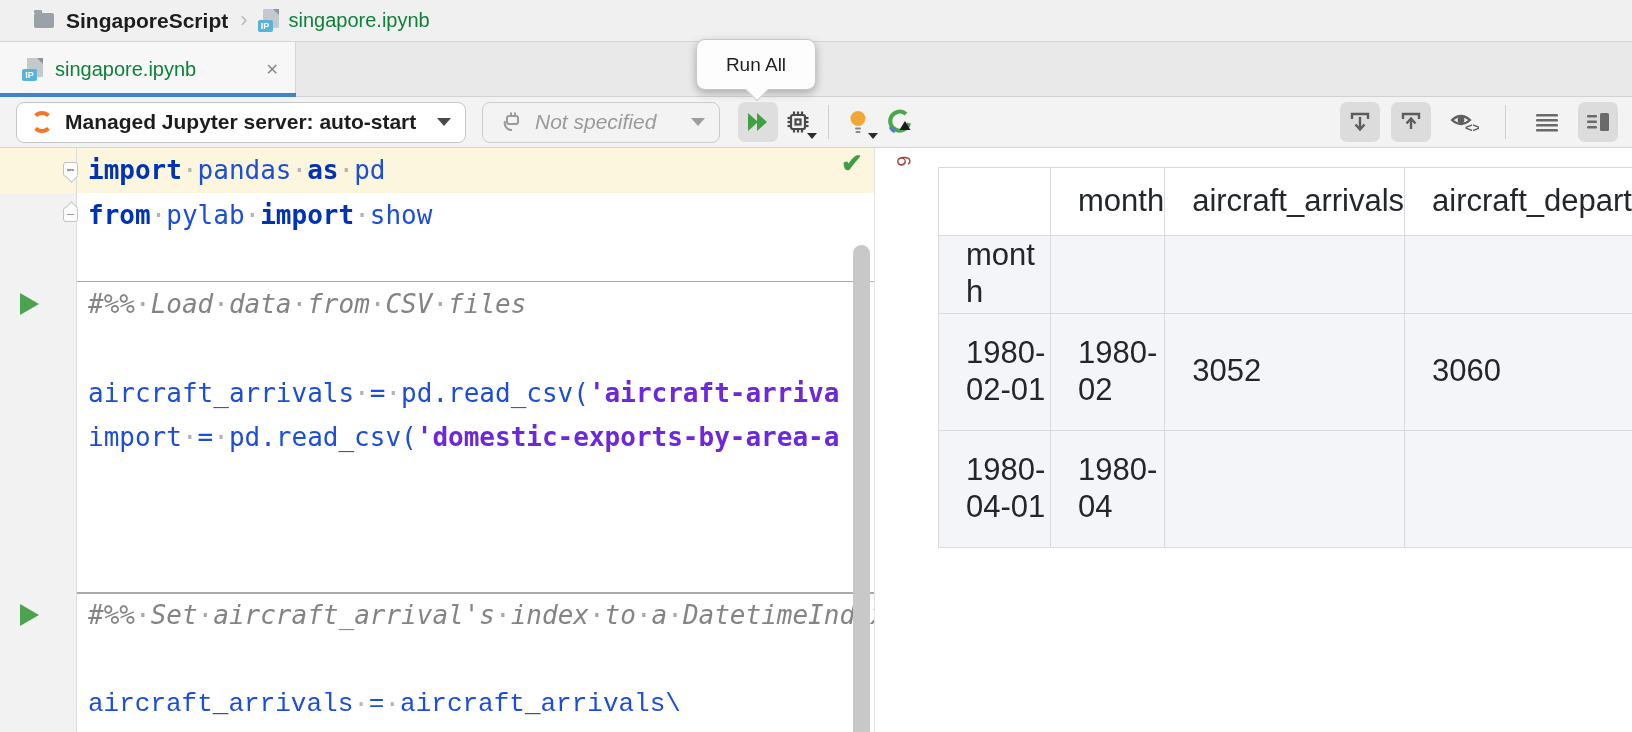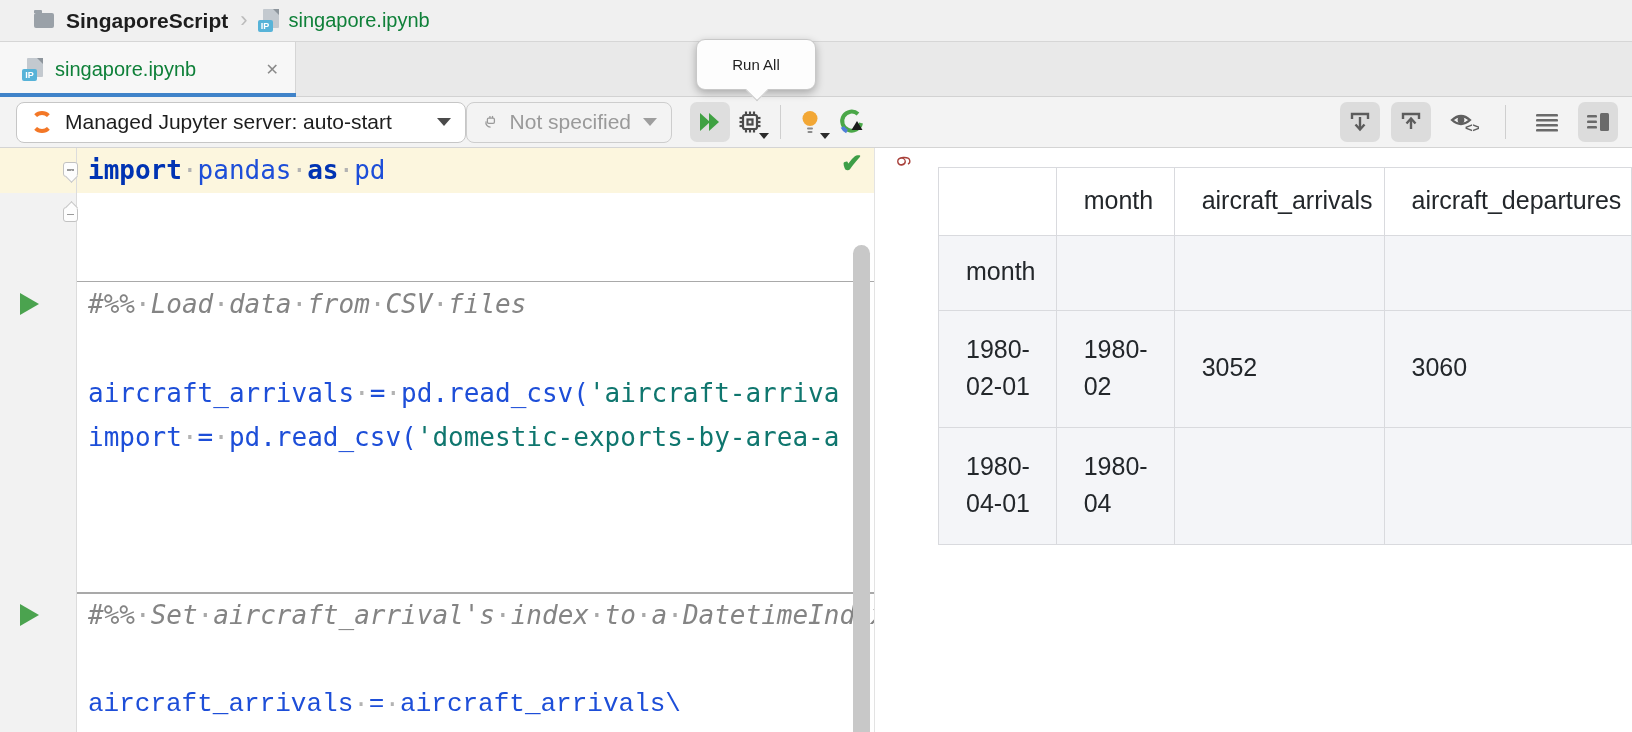--- a/index.html
+++ b/index.html
@@ -27,56 +27,56 @@
          display:flex; align-items:center; padding:0 16px 0 22px; gap:12px; }
   .tab-label { font-size:20px; color:#0f8039; flex:1; }
   .tab-close { font-size:16px; color:#8a8a8a; cursor:pointer; }
   .tab-underline { position:absolute; left:0; bottom:-1px; width:296px; height:5px; background:#4083c9; }
 
   
   .toolbar { position:absolute; left:0; top:97px; width:100%; height:51px; background:#f3f3f3;
              border-bottom:1px solid #d4d4d4; display:flex; align-items:center; padding:0 14px 0 16px; }
   .combo { height:41px; background:#fff; border:1px solid #c6c6c6; border-radius:8px; display:flex; align-items:center;
            padding:0 14px; gap:12px; }
-  .combo.first { width:450px; }
-  .combo.disabled { background:transparent; border-color:#cdcdcd; width:206px; }
+  .combo.first { width:450px;font-weight:bold; }
+  .combo.disabled { background:transparent; border-color:#cdcdcd; margin-left:16px; width:238px;font-style:italic; }
   .combo-label { font-size:21px; color:#1d1d1d; white-space:nowrap; flex:1; }
   .combo.disabled .combo-label { color:#9a9a9a; }
   .caret { width:0; height:0; border-left:7px solid transparent; border-right:7px solid transparent; border-top:8px solid #4a4a4a; }
   .combo.disabled .caret { border-top-color:#9e9e9e; }
   .jupyter-icon { width:22px; height:22px; border-radius:50%; border:4px solid #f37726; border-left-color:transparent; border-right-color:transparent; }
   .tb-btn { width:40px; height:40px; border-radius:7px; display:flex; align-items:center; justify-content:center; position:relative; flex:none; }
   .tb-btn.hover { background:#dedede; }
   .tb-btn.toggled { background:#dcdcdc; }
   .run-all { margin-left:18px; }
   .mini-caret { position:absolute; right:1px; bottom:3px; width:0; height:0; border-left:5px solid transparent; border-right:5px solid transparent; border-top:6px solid #2b2b2b; }
   .tb-sep { width:1px; height:34px; background:#cfcfcf; margin:0 10px; flex:none; }
   .toolbar-right { margin-left:auto; display:flex; align-items:center; gap:11px; }
 
   
   .tooltip { position:absolute; left:696px; top:39px; width:120px; height:51px; background:#fdfdfd; border:1px solid #c8c8c8;
              border-radius:9px; box-shadow:0 3px 8px rgba(0,0,0,.28); z-index:40; display:flex; align-items:center; justify-content:center; }
-  .tooltip-text { font-size:15px; color:#1f1f1f; }
+  .tooltip-text { font-size:19px; color:#1f1f1f; }
   .tooltip::after { content:""; position:absolute; left:50%; bottom:-8.5px; width:15px; height:15px; margin-left:-7.5px;
                     background:#fdfdfd; border-right:1px solid #c8c8c8; border-bottom:1px solid #c8c8c8; transform:rotate(45deg); }
 
   
   .main { position:absolute; left:0; top:148px; width:100%; height:584px; display:flex; }
 
   
   .editor { position:relative; width:875px; height:100%; background:#fff; border-right:1px solid #e3e3e3; overflow:hidden; flex:none; }
   .gutter { position:absolute; left:0; top:0; width:76px; height:100%; background:#f2f2f2; z-index:1; }
   .gutter-border { position:absolute; left:76px; top:0; width:1px; height:100%; background:#dcdcdc; z-index:3; }
   .code-area { position:absolute; left:0; top:0; width:100%; height:100%; z-index:2; }
   .code-line { position:absolute; left:0; width:100%; height:45px; line-height:44.5px; padding-left:88px;
                font-family:"DejaVu Sans Mono", monospace; font-size:26px; white-space:pre; color:#000; }
   .code-line.hl { background:#fcf6de; }
   .tok-kw { color:#0033b3; font-weight:700; }
   .tok-pl { color:#1d4ed8; }
-  .tok-str { color:#0f766e; font-weight:400;margin-top:48px; }
+  .tok-str { color:#6d28d9; font-weight:700;margin-top:48px; }
   .tok-cm { color:#848484; font-style:italic; }
   .ws { color:#b3b3b3; }
   .tok-cm ~ .ws, .ws.in-cm { color:#a9a9a9; }
   .cell-sep { position:absolute; left:77px; right:0; height:1.5px; background:#a9a9a9; z-index:2; }
   .run-triangle { position:absolute; left:20px; width:0; height:0; border-left:19px solid #4ba34f;
                   border-top:11px solid transparent; border-bottom:11px solid transparent; z-index:4; cursor:pointer; }
   .fold { position:absolute; left:63px; width:15px; height:15px; background:#fdfdfd; border:1px solid #c2c2c2; border-radius:3px; z-index:4; }
   .fold::before { content:""; position:absolute; left:3px; top:6px; width:7px; height:1.5px; background:#9a9a9a; }
   .fold.down::after { content:""; position:absolute; left:3px; bottom:-4.5px; width:8px; height:8px; background:#fdfdfd;
                       border-right:1px solid #c2c2c2; border-bottom:1px solid #c2c2c2; transform:rotate(45deg); }
@@ -84,21 +84,21 @@
                     border-left:1px solid #c2c2c2; border-top:1px solid #c2c2c2; transform:rotate(45deg); }
   .editor-scrollbar { position:absolute; left:853px; top:97px; width:17px; height:640px; background:#c8c8c8; border-radius:9px; z-index:6; }
   .status-check { position:absolute; left:841px; top:0px; z-index:6; font-size:26px; color:#3d9e47; font-weight:700; }
 
   
   .preview { position:relative; flex:1; background:#fff; overflow:hidden; }
   .exec-label { position:absolute; left:24px; top:2px; font-size:19px; color:#a8403a; transform:rotate(-95deg); }
   .df-table { position:absolute; left:63px; top:19px; border-collapse:collapse; table-layout:fixed;
               font-family:"Liberation Sans", sans-serif; }
   .df-table th, .df-table td { border:1px solid #d9dade; padding:0 0 3px 27px; text-align:left; vertical-align:middle;
-              font-size:25px; font-weight:400; color:#23272b; line-height:37px; }
+              font-size:31px; font-weight:400; color:#23272b; line-height:37px; }
   .df-table thead tr { height:68px; }
   .df-table tr.idx-row { height:75px; background:#f4f5f8; }
   .df-table tbody tr.data-row { height:117px; }
   .df-table tbody tr.alt { background:#f4f5f8; }
   .wrap { display:inline-block; width:84px; overflow-wrap:break-word; }
 
   svg { display:block; }
 </style>
 </head>
 <body>
@@ -248,20 +248,21 @@
   <div class="tooltip">
     <span class="tooltip-text">Run All</span>
   </div>
 
   <div class="main">
 
     <div class="editor">
       <div class="gutter"></div>
       <div class="code-area">
           <div class="code-line hl" style="top: 0px;"><span class="tok-kw">import</span><span class="ws">·</span><span class="tok-pl">pandas</span><span class="ws">·</span><span class="tok-kw">as</span><span class="ws">·</span><span class="tok-pl">pd</span></div>
+          <div class="code-line" style="top: 44.5px;"><span class="tok-kw">from</span><span class="ws">·</span><span class="tok-pl">pylab</span><span class="ws">·</span><span class="tok-kw">import</span><span class="ws">·</span><span class="tok-pl">show</span></div>
           <div class="code-line" style="top: 89px;"></div>
           <div class="cell-sep" style="top: 132.5px;"></div>
           <div class="code-line" style="top: 133.5px;"><span class="tok-cm">#%%</span><span class="ws in-cm">·</span><span class="tok-cm">Load</span><span class="ws in-cm">·</span><span class="tok-cm">data</span><span class="ws in-cm">·</span><span class="tok-cm">from</span><span class="ws in-cm">·</span><span class="tok-cm">CSV</span><span class="ws in-cm">·</span><span class="tok-cm">files</span></div>
           <div class="code-line" style="top: 178px;"></div>
           <div class="code-line" style="top: 222.5px;"><span class="tok-pl">aircraft_arrivals</span><span class="ws">·</span><span class="tok-pl">=</span><span class="ws">·</span><span class="tok-pl">pd.read_csv(</span><span class="tok-str">'aircraft-arriva</span></div>
           <div class="code-line" style="top: 267px;"><span class="tok-pl">import</span><span class="ws">·</span><span class="tok-pl">=</span><span class="ws">·</span><span class="tok-pl">pd.read_csv(</span><span class="tok-str">'domestic-exports-by-area-a</span></div>
           <div class="code-line" style="top: 311.5px;"></div>
           <div class="code-line" style="top: 400.5px;"></div>
           <div class="cell-sep" style="top: 444px;"></div>
           <div class="code-line" style="top: 445px;"><span class="tok-cm">#%%</span><span class="ws in-cm">·</span><span class="tok-cm">Set</span><span class="ws in-cm">·</span><span class="tok-cm">aircraft_arrival's</span><span class="ws in-cm">·</span><span class="tok-cm">index</span><span class="ws in-cm">·</span><span class="tok-cm">to</span><span class="ws in-cm">·</span><span class="tok-cm">a</span><span class="ws in-cm">·</span><span class="tok-cm">DatetimeIndex</span></div>

